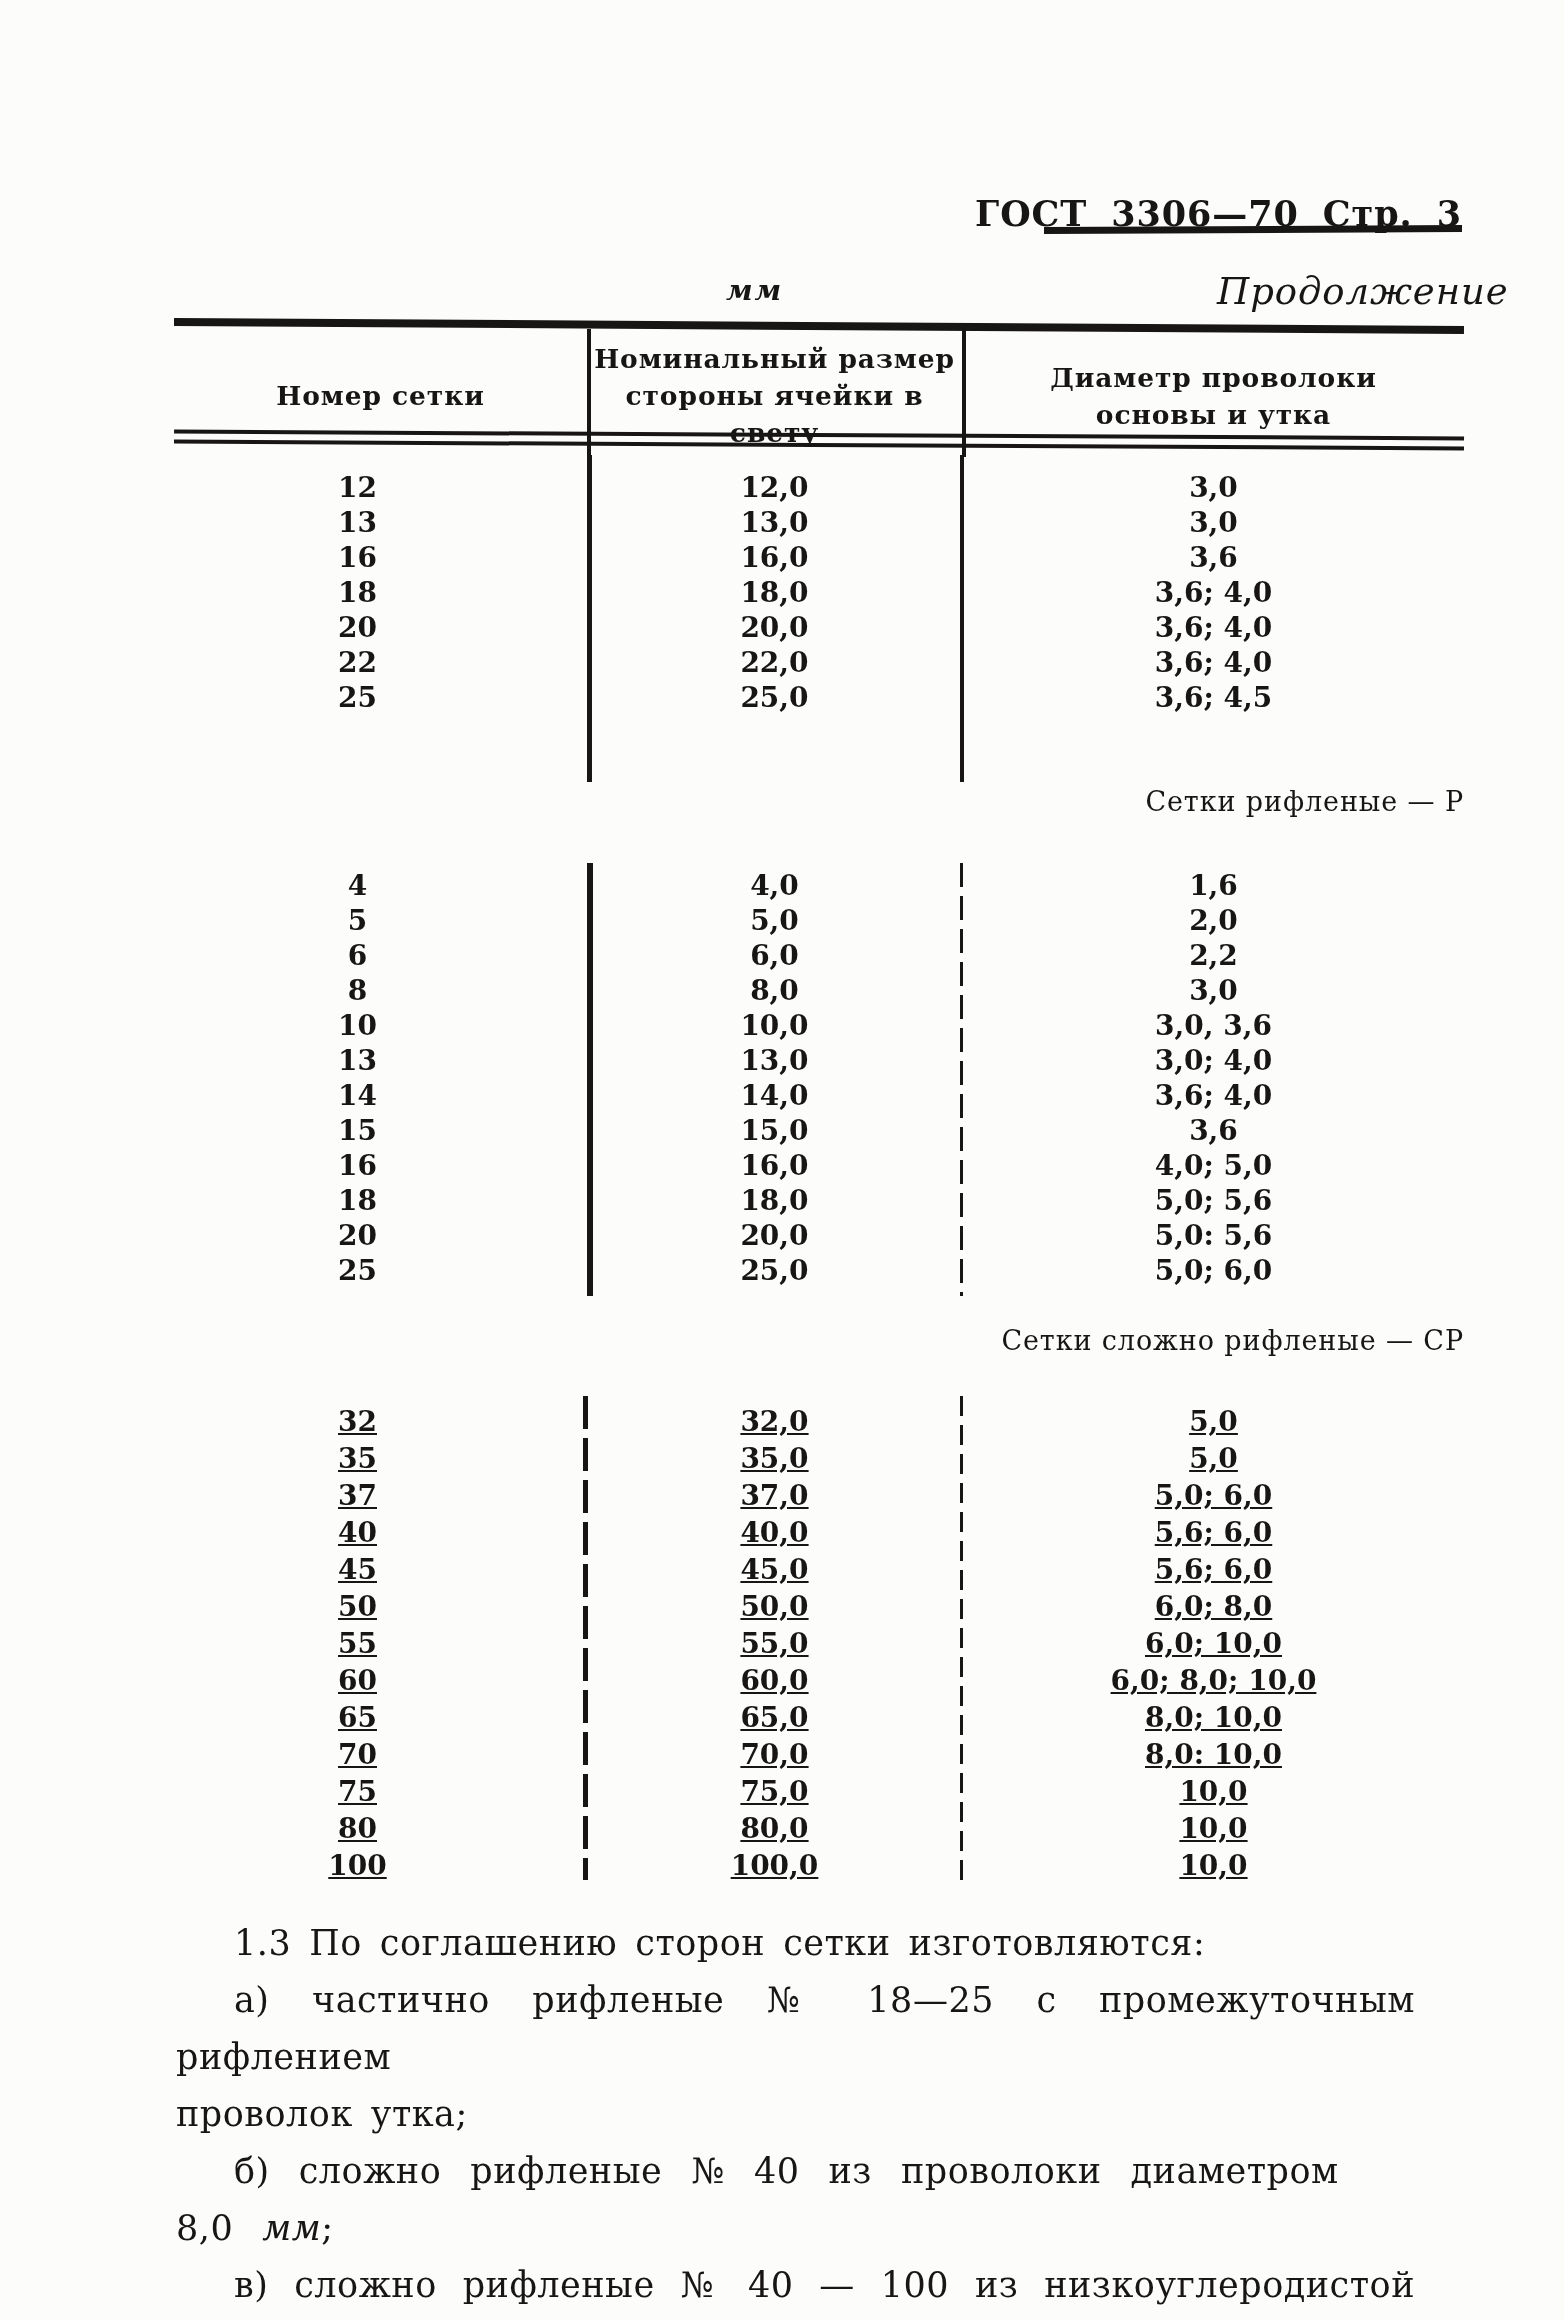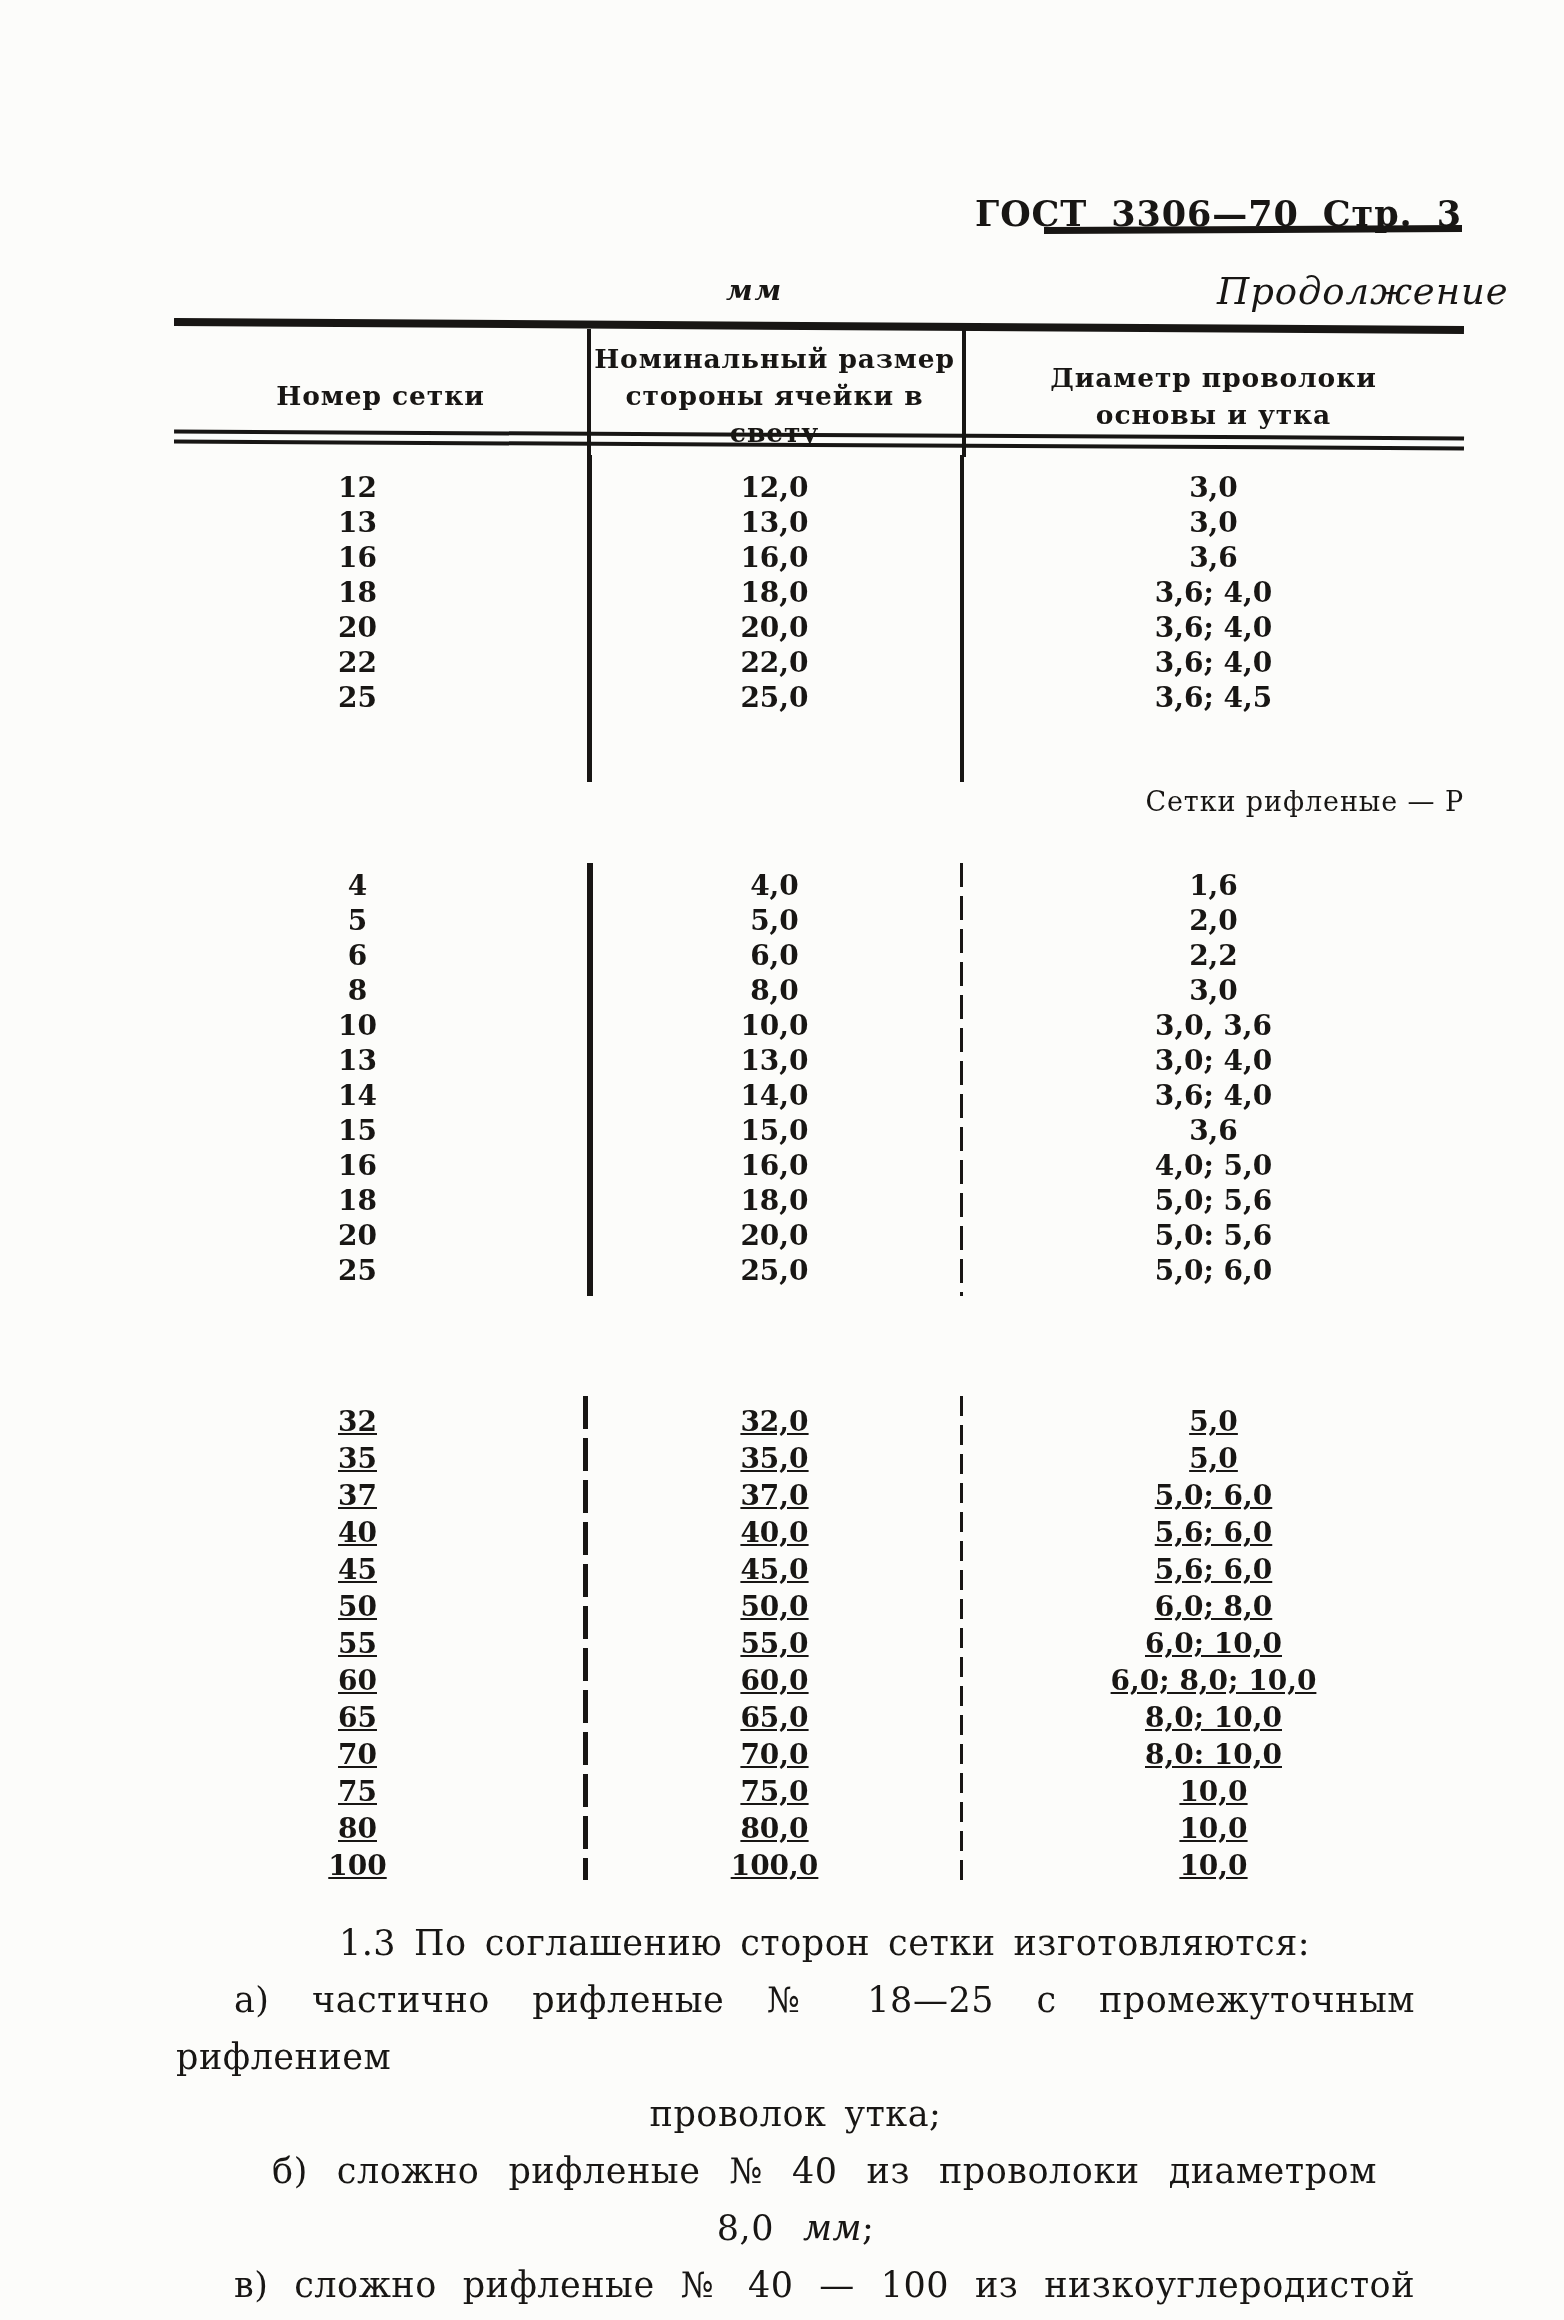--- a/index.html
+++ b/index.html
@@ -87,21 +87,21 @@
     position:absolute;left:174px;width:1290px;text-align:right;
     font-size:27px;font-weight:normal;letter-spacing:0.9px;white-space:nowrap;
   }
   .h1{top:786px;}
   .h2{top:1325px;}
   
   .para{
     position:absolute;left:176px;top:1915px;width:1239px;
     font-size:35px;line-height:57px;word-spacing:6.4px;letter-spacing:0.5px;
   }
-  .pline{white-space:normal;text-align:center;}
+  .pline{white-space:normal;}
   .pline.indent{text-indent:58px;}
   .pline.jfull{text-align:justify;text-align-last:justify;}
   .pline.wide{word-spacing:17.4px;}
   .pline .it{font-style:italic;}
 </style>
 </head>
 <body>
 
 <div class="page">
 
@@ -238,20 +238,21 @@
           <div class="cell c3">5,0: 5,6</div>
         </div>
         <div class="row">
           <div class="cell c1">25</div>
           <div class="cell c2">25,0</div>
           <div class="cell c3">5,0; 6,0</div>
         </div>
       </div>
   </div>
 
+  <div class="sec-heading h2">Сетки сложно рифленые — СР</div>
 
   <div class="block b3">
     <div class="vd v1"></div>
     <div class="vd v2"></div>
     <div class="rows">
         <div class="row">
           <div class="cell c1">32</div>
           <div class="cell c2">32,0</div>
           <div class="cell c3">5,0</div>
         </div>

